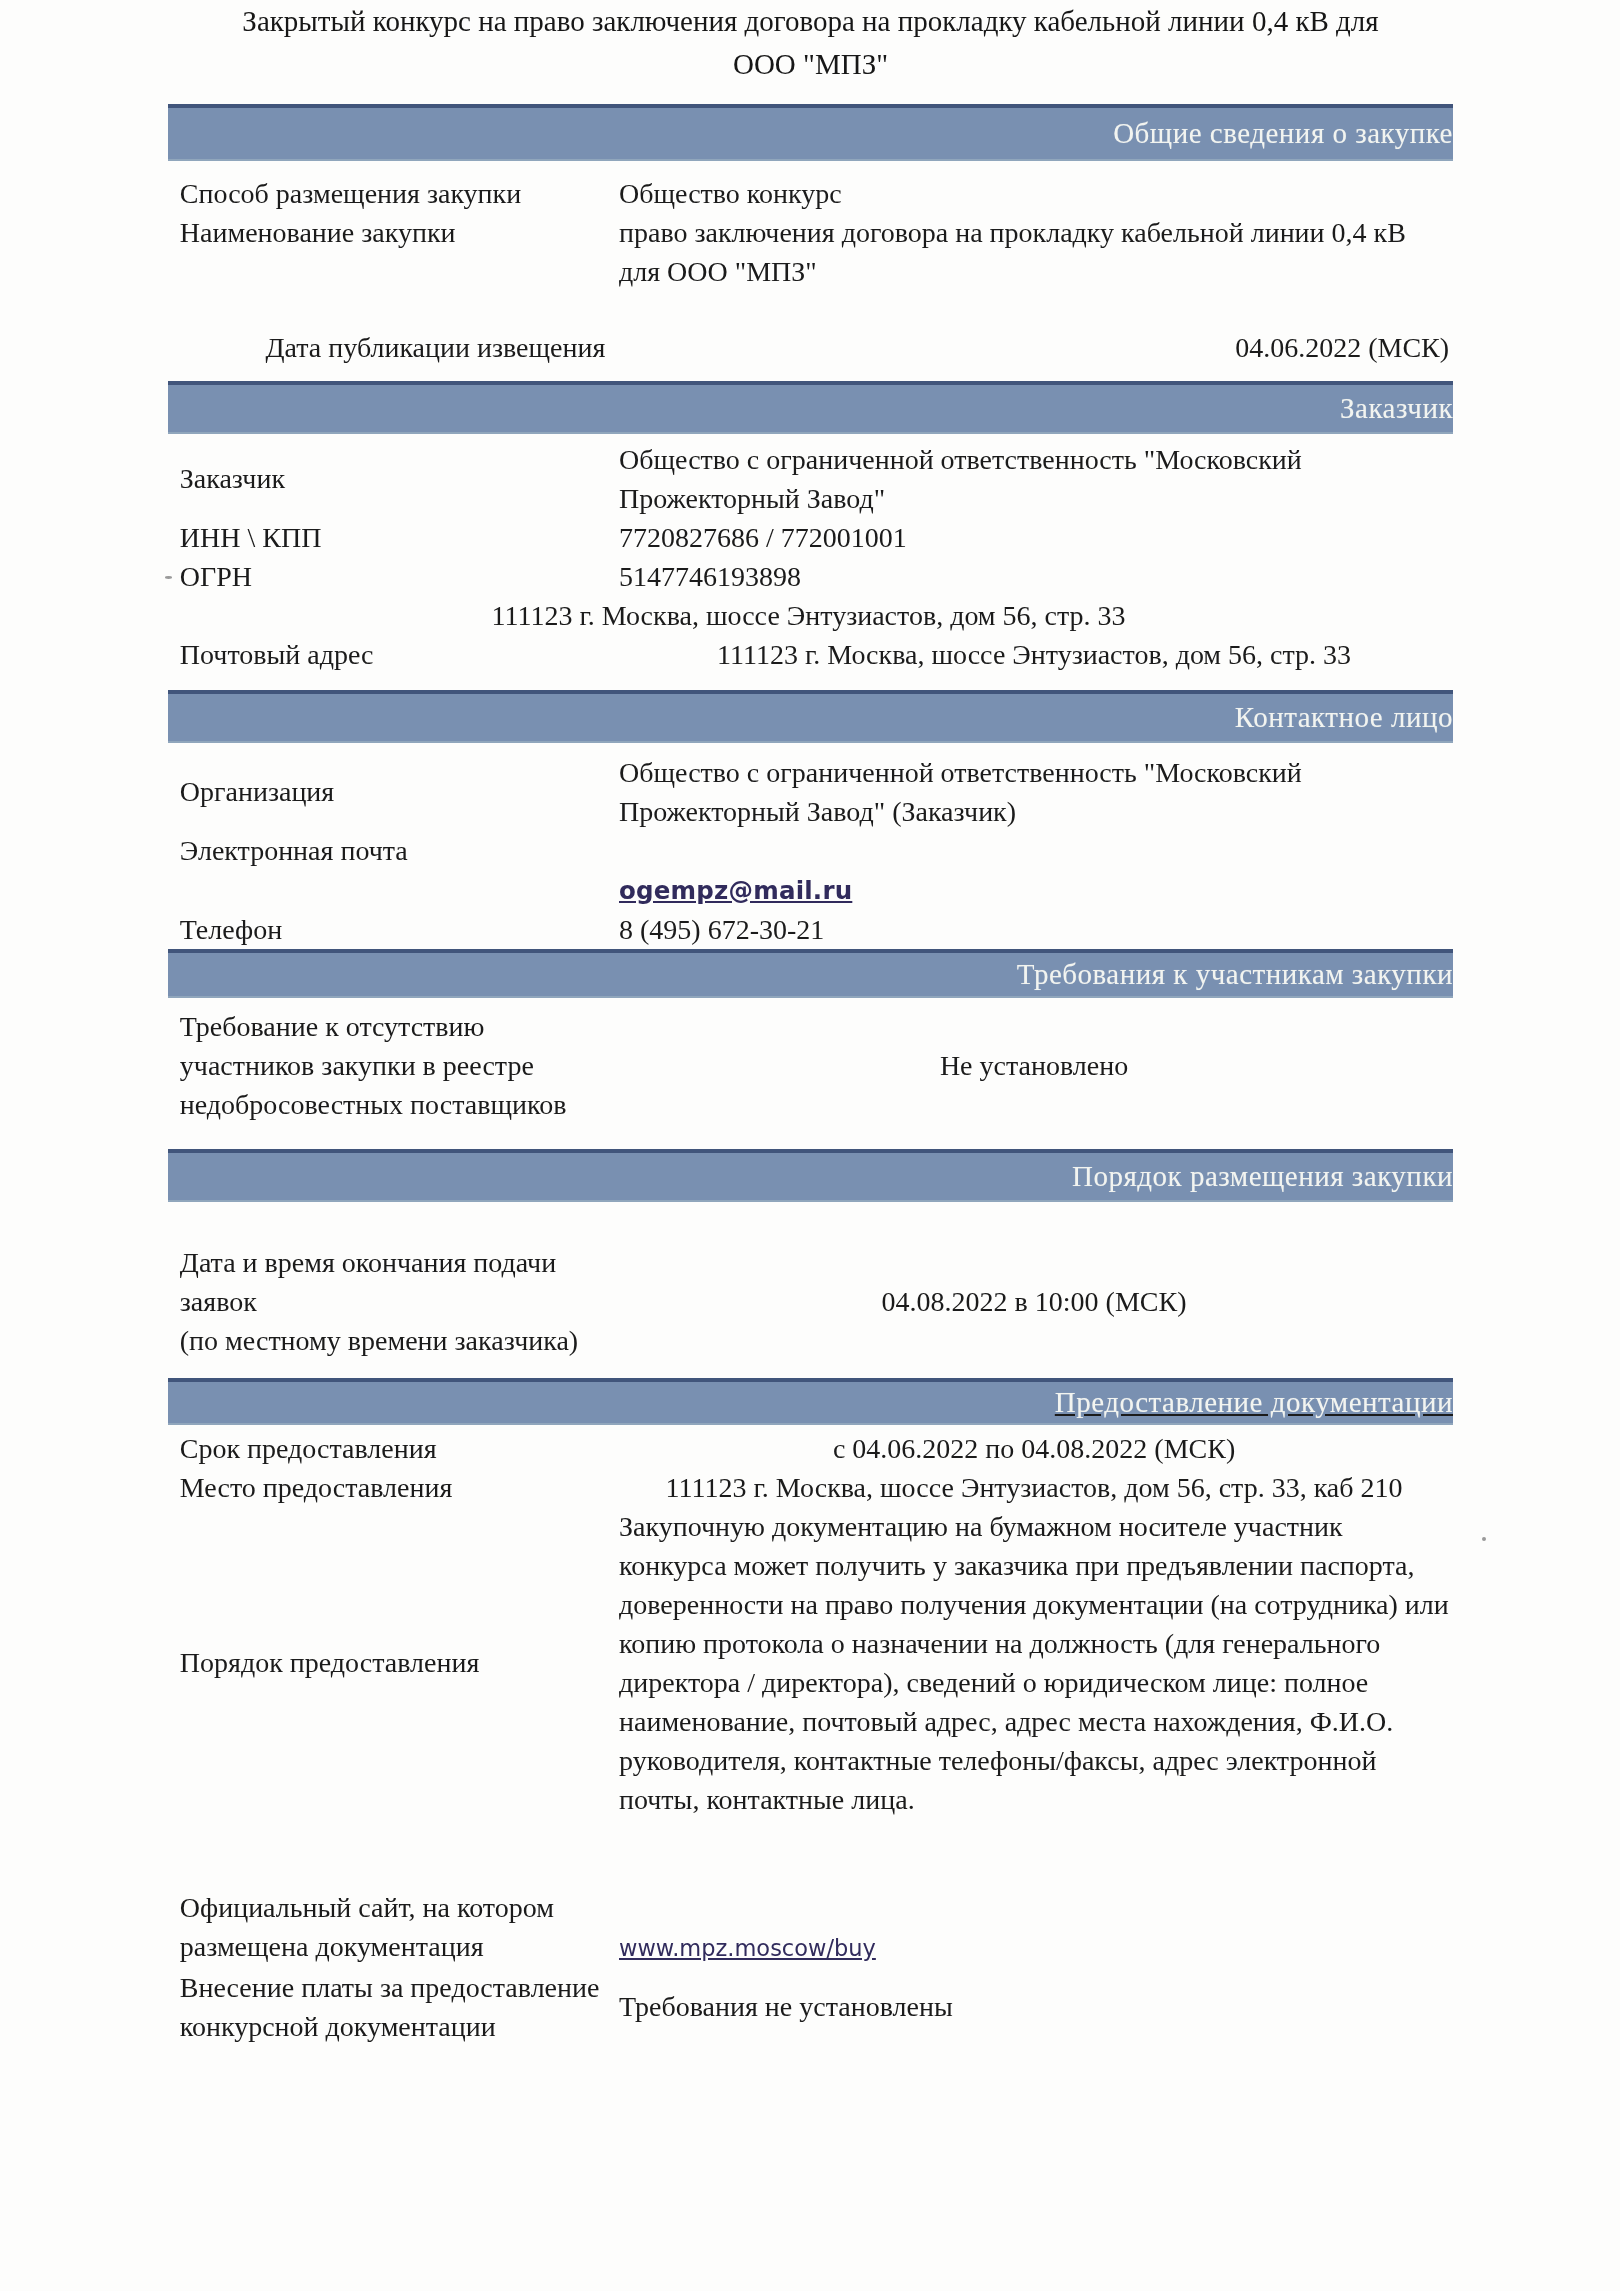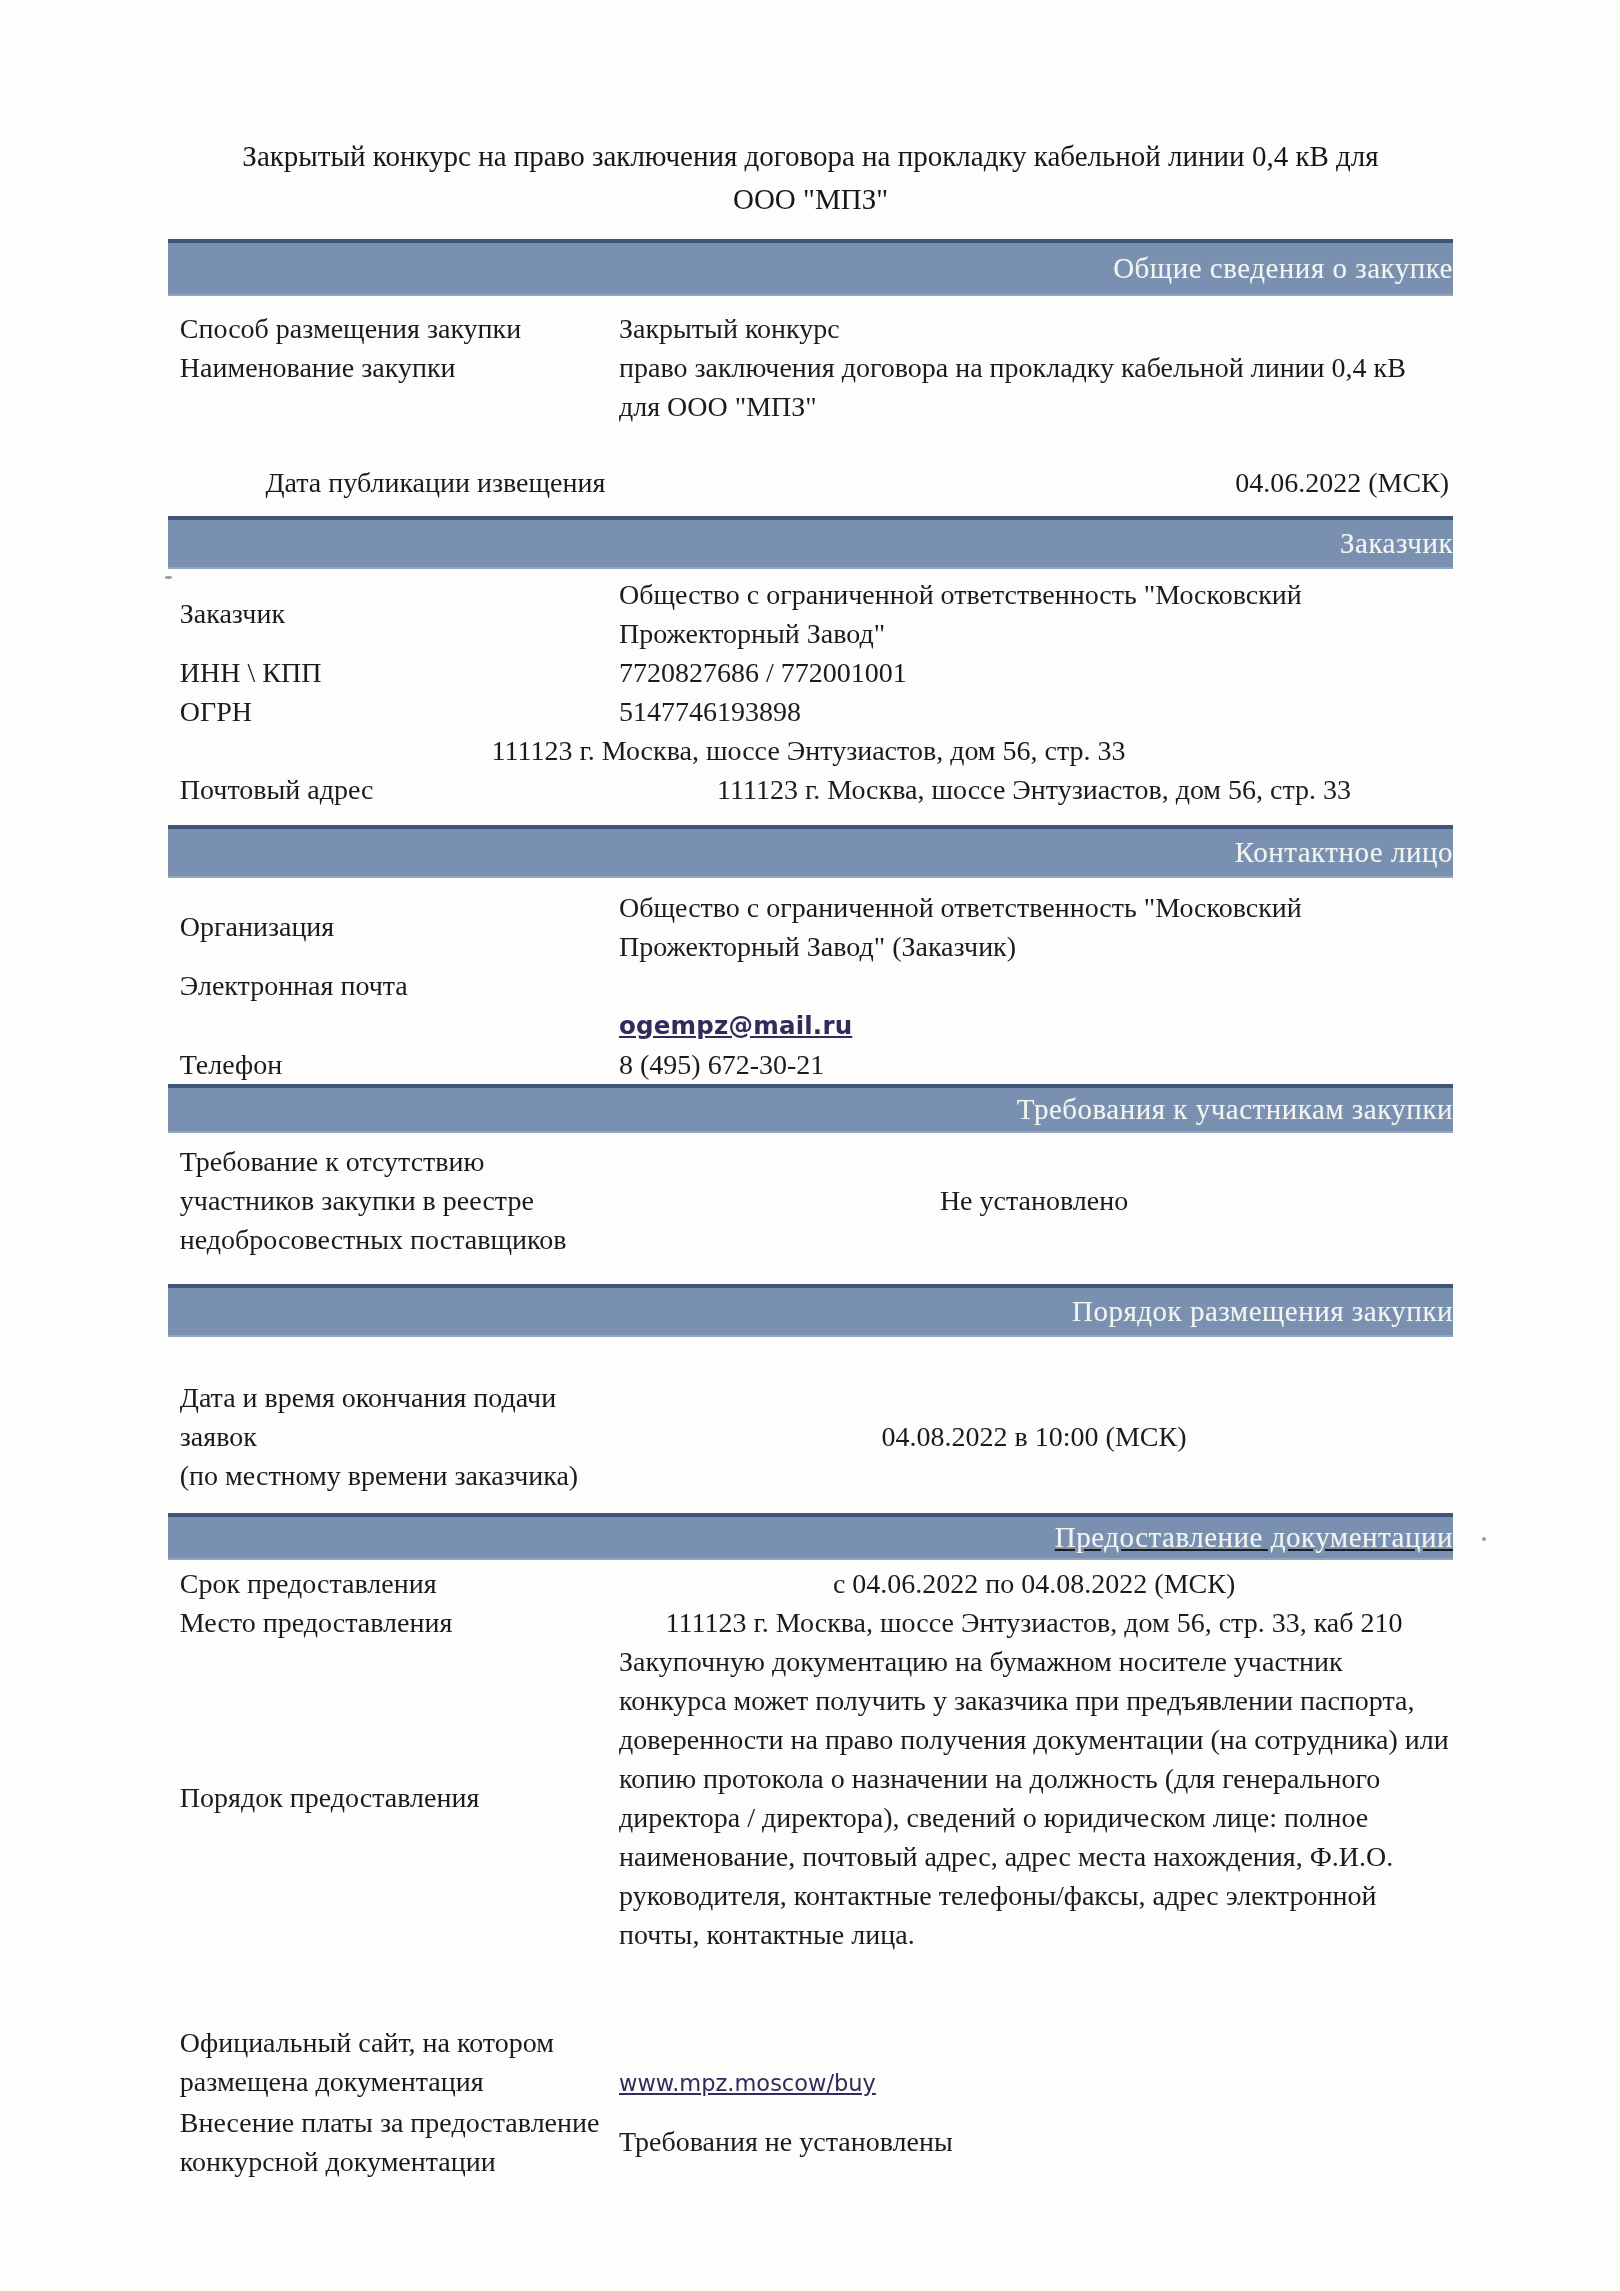--- a/index.html
+++ b/index.html
@@ -15,21 +15,20 @@
     background: #fdfdfc;
     color: #1b1b1b;
     overflow: hidden;
   }
   .content {
     margin: 0 168px;
     width: 1285px;
   }
   
   .doc-title {
-    padding-top: 135px;
     text-align: center;
     font-size: 29px;
     line-height: 43px;
     white-space: pre-line;
     color: #171717;
   }
   
   .bar {
     height: 47px;
     background: #7990b1;
@@ -106,21 +105,21 @@
     <div class="doc-title">Закрытый конкурс на право заключения договора на прокладку кабельной линии 0,4 кВ для
 ООО "МПЗ"</div>
 
     <div class="section sec-1">
       <div class="bar" id="bar-1">
         <span class="bar-label">Общие сведения о закупке</span>
       </div>
       <div class="rows">
         <div class="row">
           <div class="label">Способ размещения закупки</div>
-          <div class="value">Закрытый конкурс</div>
+          <div class="value">Общество конкурс</div>
         </div>
         <div class="row">
           <div class="label">Наименование закупки</div>
           <div class="value">право заключения договора на прокладку кабельной линии 0,4 кВ для ООО "МПЗ"</div>
         </div>
         <div class="row gap-top">
           <div class="label">Дата публикации извещения</div>
           <div class="value">04.06.2022 (МСК)</div>
         </div>
       </div>

